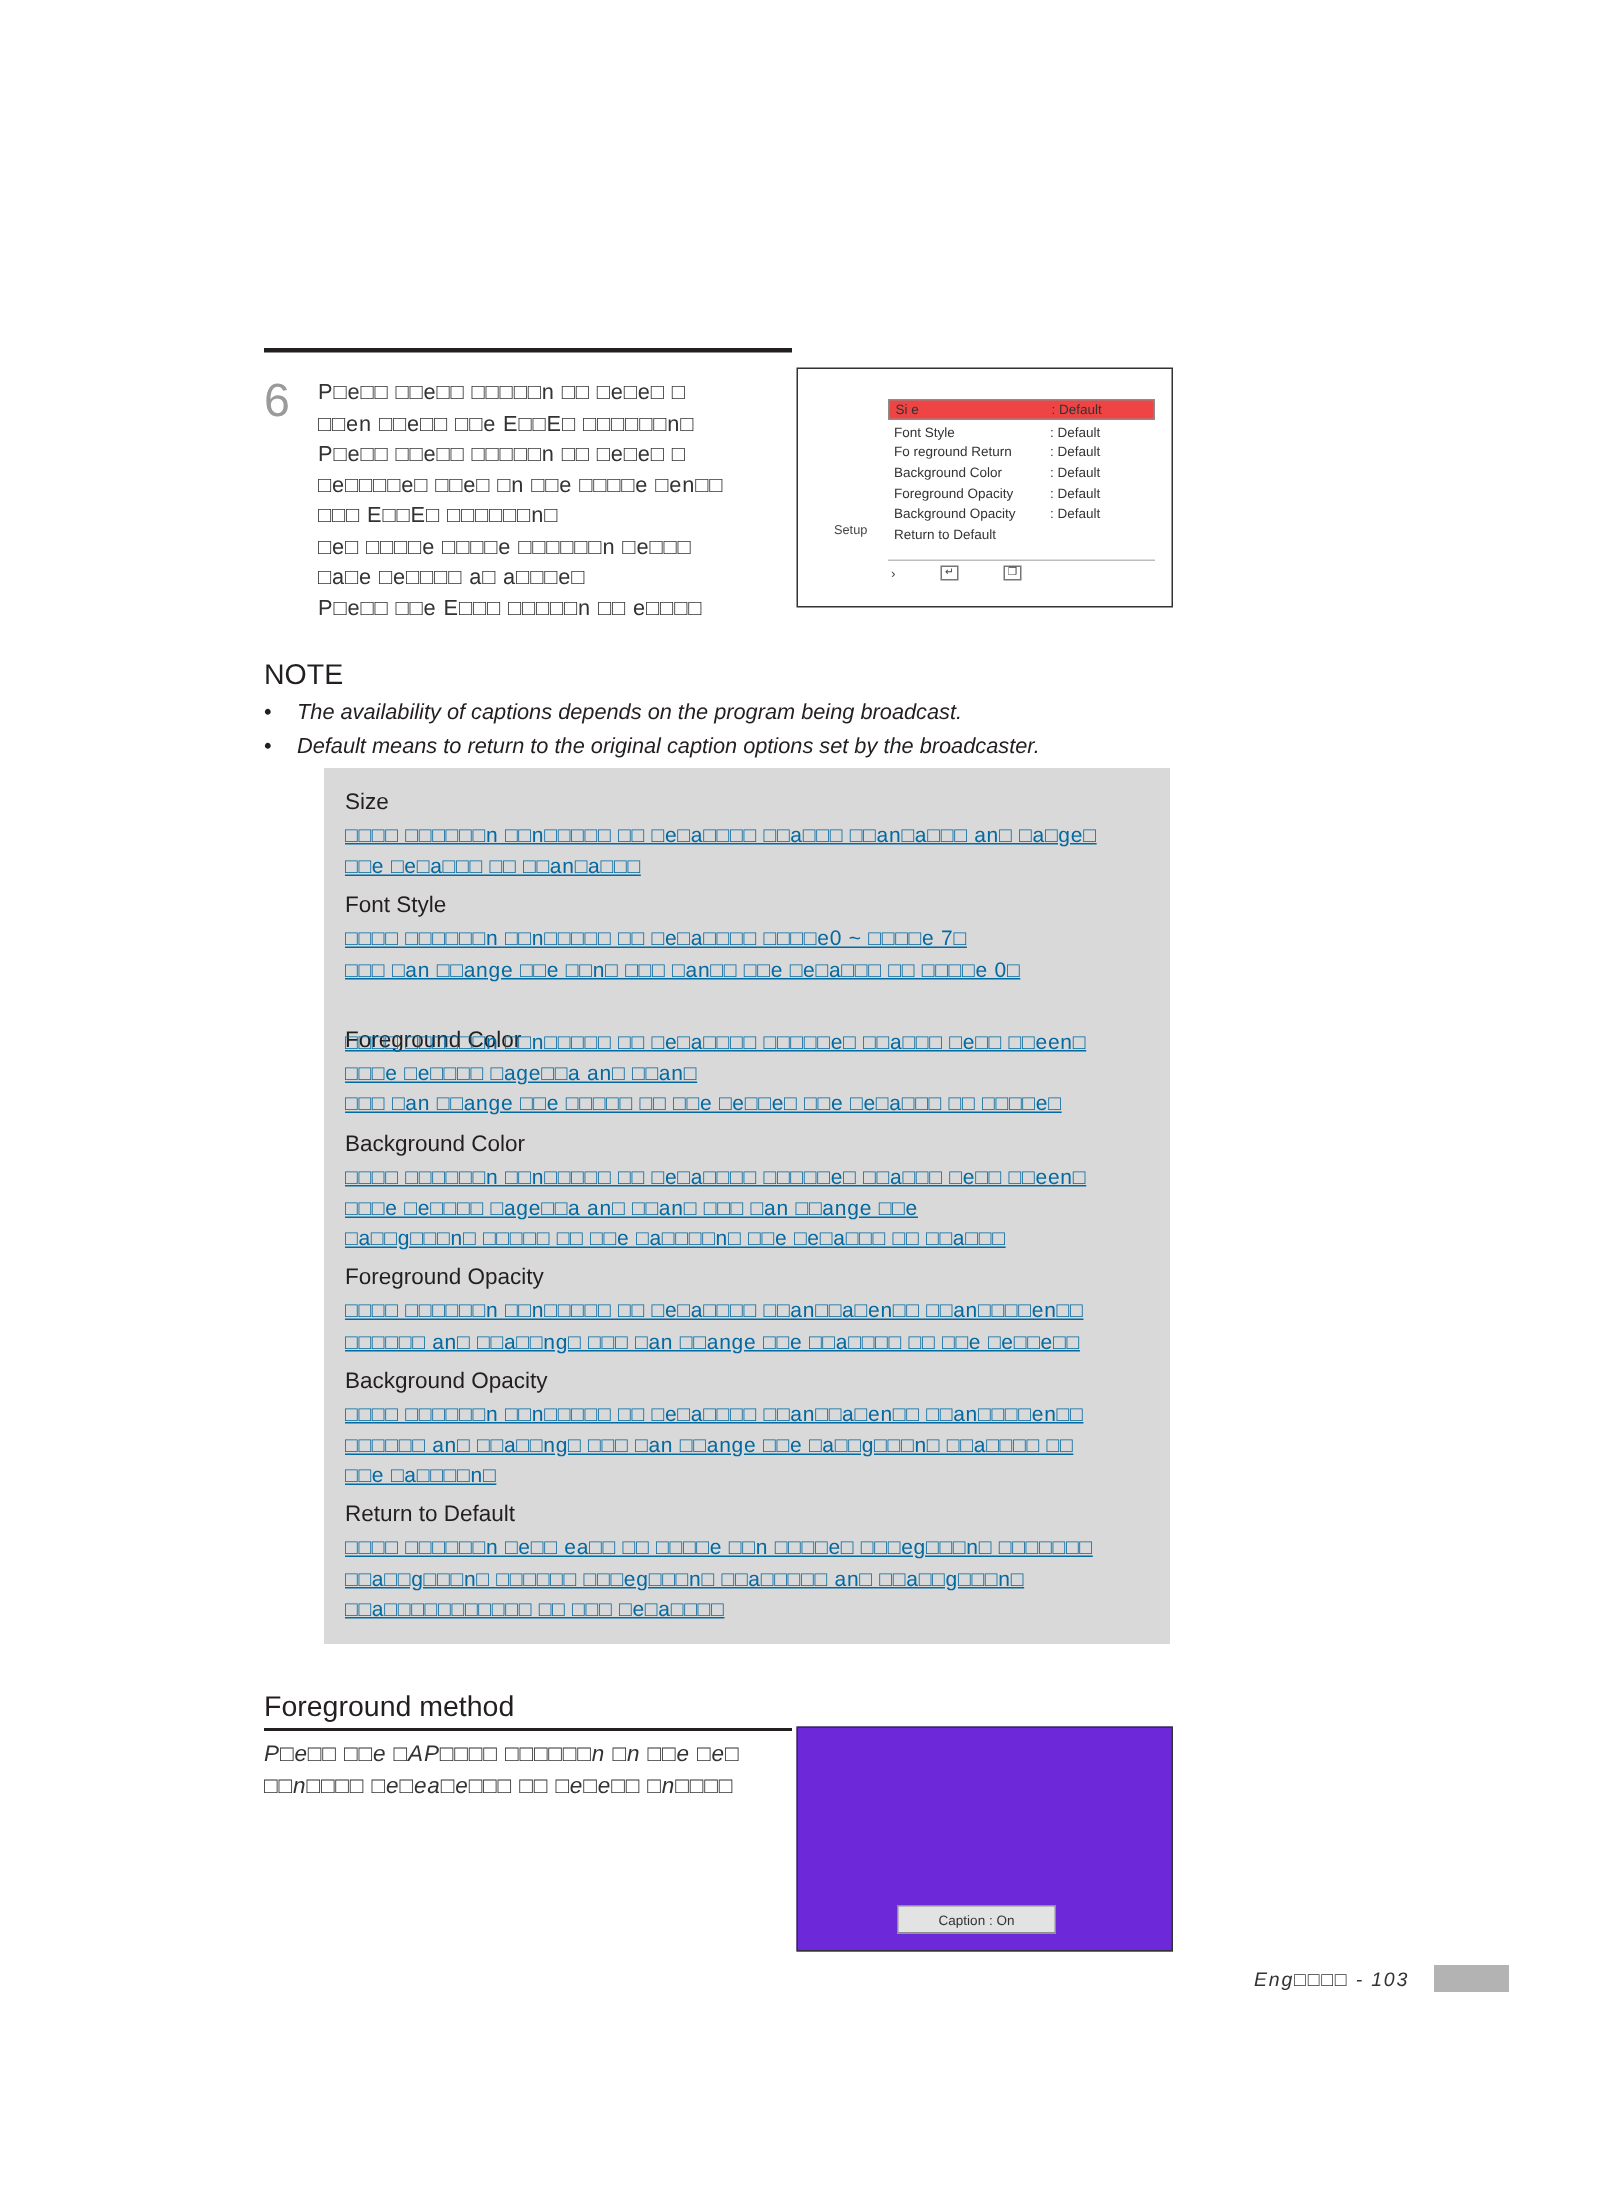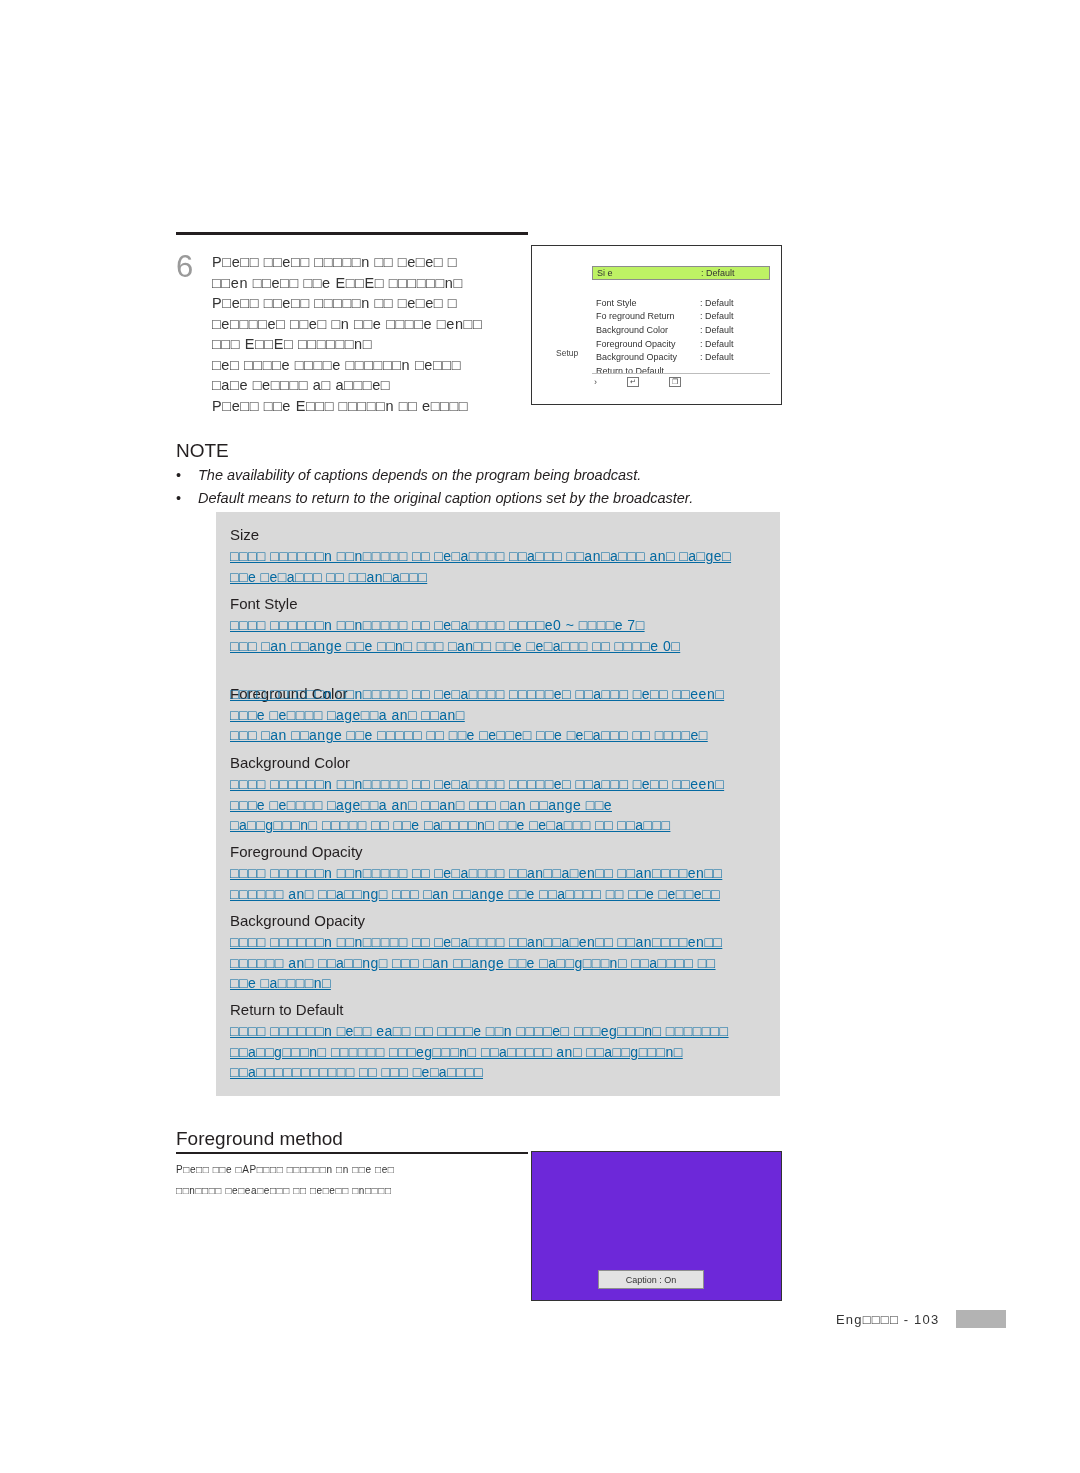--- a/index.html
+++ b/index.html
@@ -68,24 +68,24 @@
   }
   #osd-top .menu-row {
     display: flex;
     font-size: 9px;
     color: #333333;
     height: 13.6px;
     align-items: center;
     padding-left: 4px;
   }
   #osd-top .menu-row.highlight {
-    background: #bef264;
+    background: #ef4444;
     border: 1px solid #8c8c8c;
     height: 12px;
-    margin-bottom: 16px;
+    margin-bottom: 1px;
   }
   #osd-top .menu-row .lbl { width: 104px; }
   #osd-top .menu-row .val { }
   #osd-top .osd-divider {
     position: absolute;
     left: 60px;
     top: 127px;
     width: 178px;
     height: 1px;
     background: #bdbdbd;
@@ -177,25 +177,26 @@
     top: 1152px;
     width: 352px;
     height: 2px;
     background: #231f20;
   }
   #alt-text {
     position: absolute;
     left: 176px;
     top: 1160px;
     width: 360px;
-    font-size: 10px;
+    font-size: 15px;
     line-height: 20.5px;
     letter-spacing: 0.6px;
     color: #333333;
     white-space: pre-line;
+    font-style: italic;
   }
 
   
   #osd-bottom {
     position: absolute;
     left: 531px;
     top: 1151px;
     width: 249px;
     height: 148px;
     border: 1px solid #333333;
@@ -217,20 +218,21 @@
   }
 
   
   #footer {
     position: absolute;
     left: 836px;
     top: 1312px;
     font-size: 13px;
     letter-spacing: 1.2px;
     color: #333333;
+    font-style: italic;
   }
   #footer-bar {
     position: absolute;
     left: 956px;
     top: 1310px;
     width: 50px;
     height: 18px;
     background: #b3b3b3;
   }
 </style>

